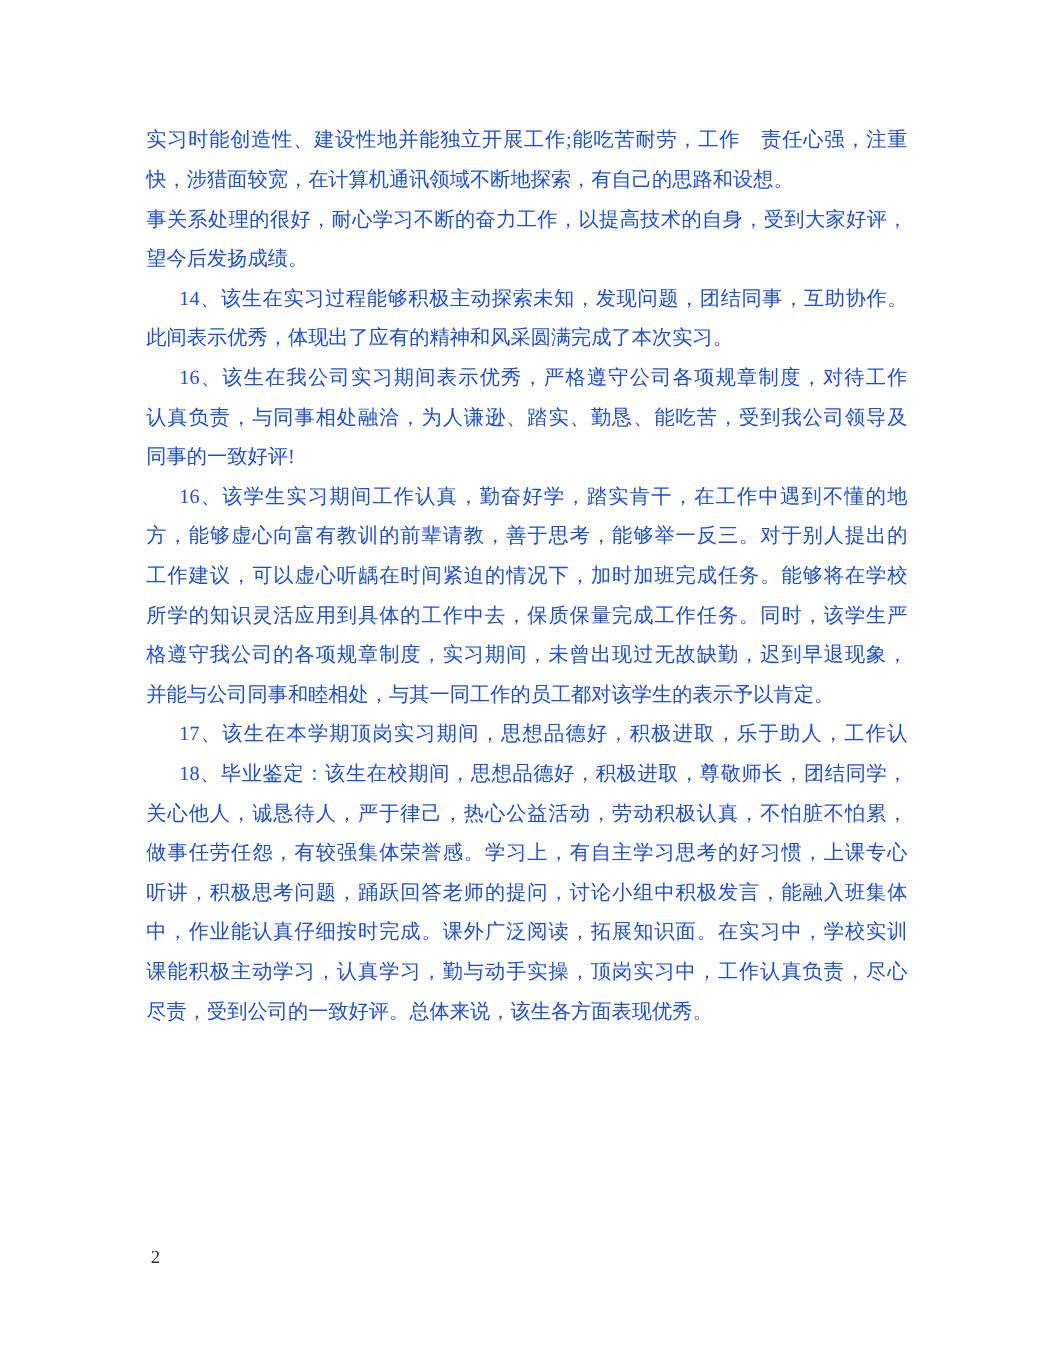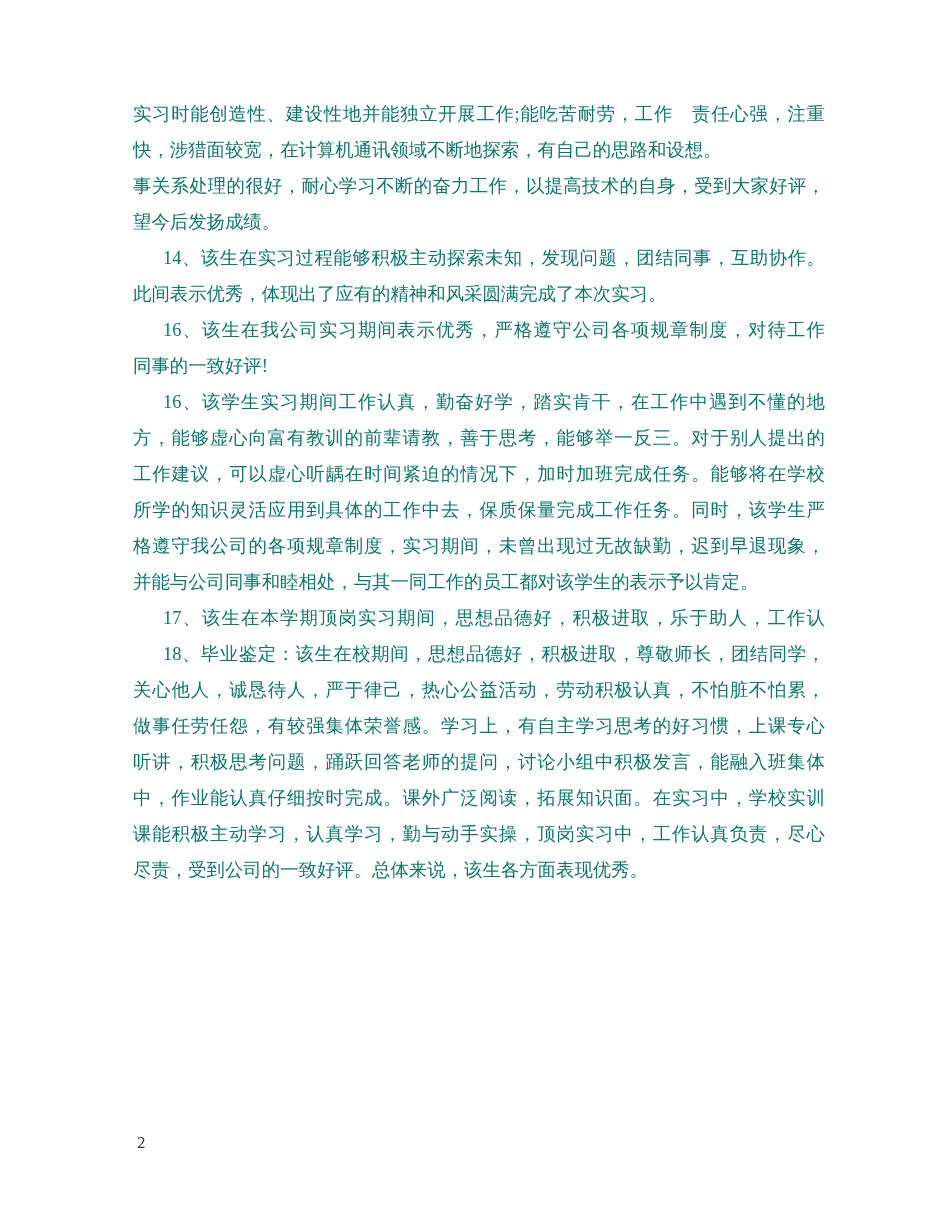--- a/index.html
+++ b/index.html
@@ -19,23 +19,23 @@
     left: 0;
     top: 0;
     width: 950px;
     height: 1230px;
     background: #ffffff;
     overflow: hidden;
   }
   .doc-body {
     position: absolute;
     left: 133px;
-    top: 96px;
+    top: 109px;
     width: 692px;
-    color: #0f766e;
+    color: #1d4ed8;
   }
   .paragraph {
     margin: 0;
     padding: 0;
   }
   .line {
     height: 36px;
     line-height: 36px;
     font-size: 18.4px;
     text-align: justify;
@@ -70,20 +70,21 @@
       <div class="paragraph">
         <div class="line">事关系处理的很好，耐心学习不断的奋力工作，以提高技术的自身，受到大家好评，</div>
         <div class="line para-last">望今后发扬成绩。</div>
       </div>
       <div class="paragraph">
         <div class="line first-indent">14、该生在实习过程能够积极主动探索未知，发现问题，团结同事，互助协作。</div>
         <div class="line para-last">此间表示优秀，体现出了应有的精神和风采圆满完成了本次实习。</div>
       </div>
       <div class="paragraph">
         <div class="line first-indent">16、该生在我公司实习期间表示优秀，严格遵守公司各项规章制度，对待工作</div>
+        <div class="line">认真负责，与同事相处融洽，为人谦逊、踏实、勤恳、能吃苦，受到我公司领导及</div>
         <div class="line para-last">同事的一致好评!</div>
       </div>
       <div class="paragraph">
         <div class="line first-indent">16、该学生实习期间工作认真，勤奋好学，踏实肯干，在工作中遇到不懂的地</div>
         <div class="line">方，能够虚心向富有教训的前辈请教，善于思考，能够举一反三。对于别人提出的</div>
         <div class="line">工作建议，可以虚心听龋在时间紧迫的情况下，加时加班完成任务。能够将在学校</div>
         <div class="line">所学的知识灵活应用到具体的工作中去，保质保量完成工作任务。同时，该学生严</div>
         <div class="line">格遵守我公司的各项规章制度，实习期间，未曾出现过无故缺勤，迟到早退现象，</div>
         <div class="line para-last">并能与公司同事和睦相处，与其一同工作的员工都对该学生的表示予以肯定。</div>
       </div>

